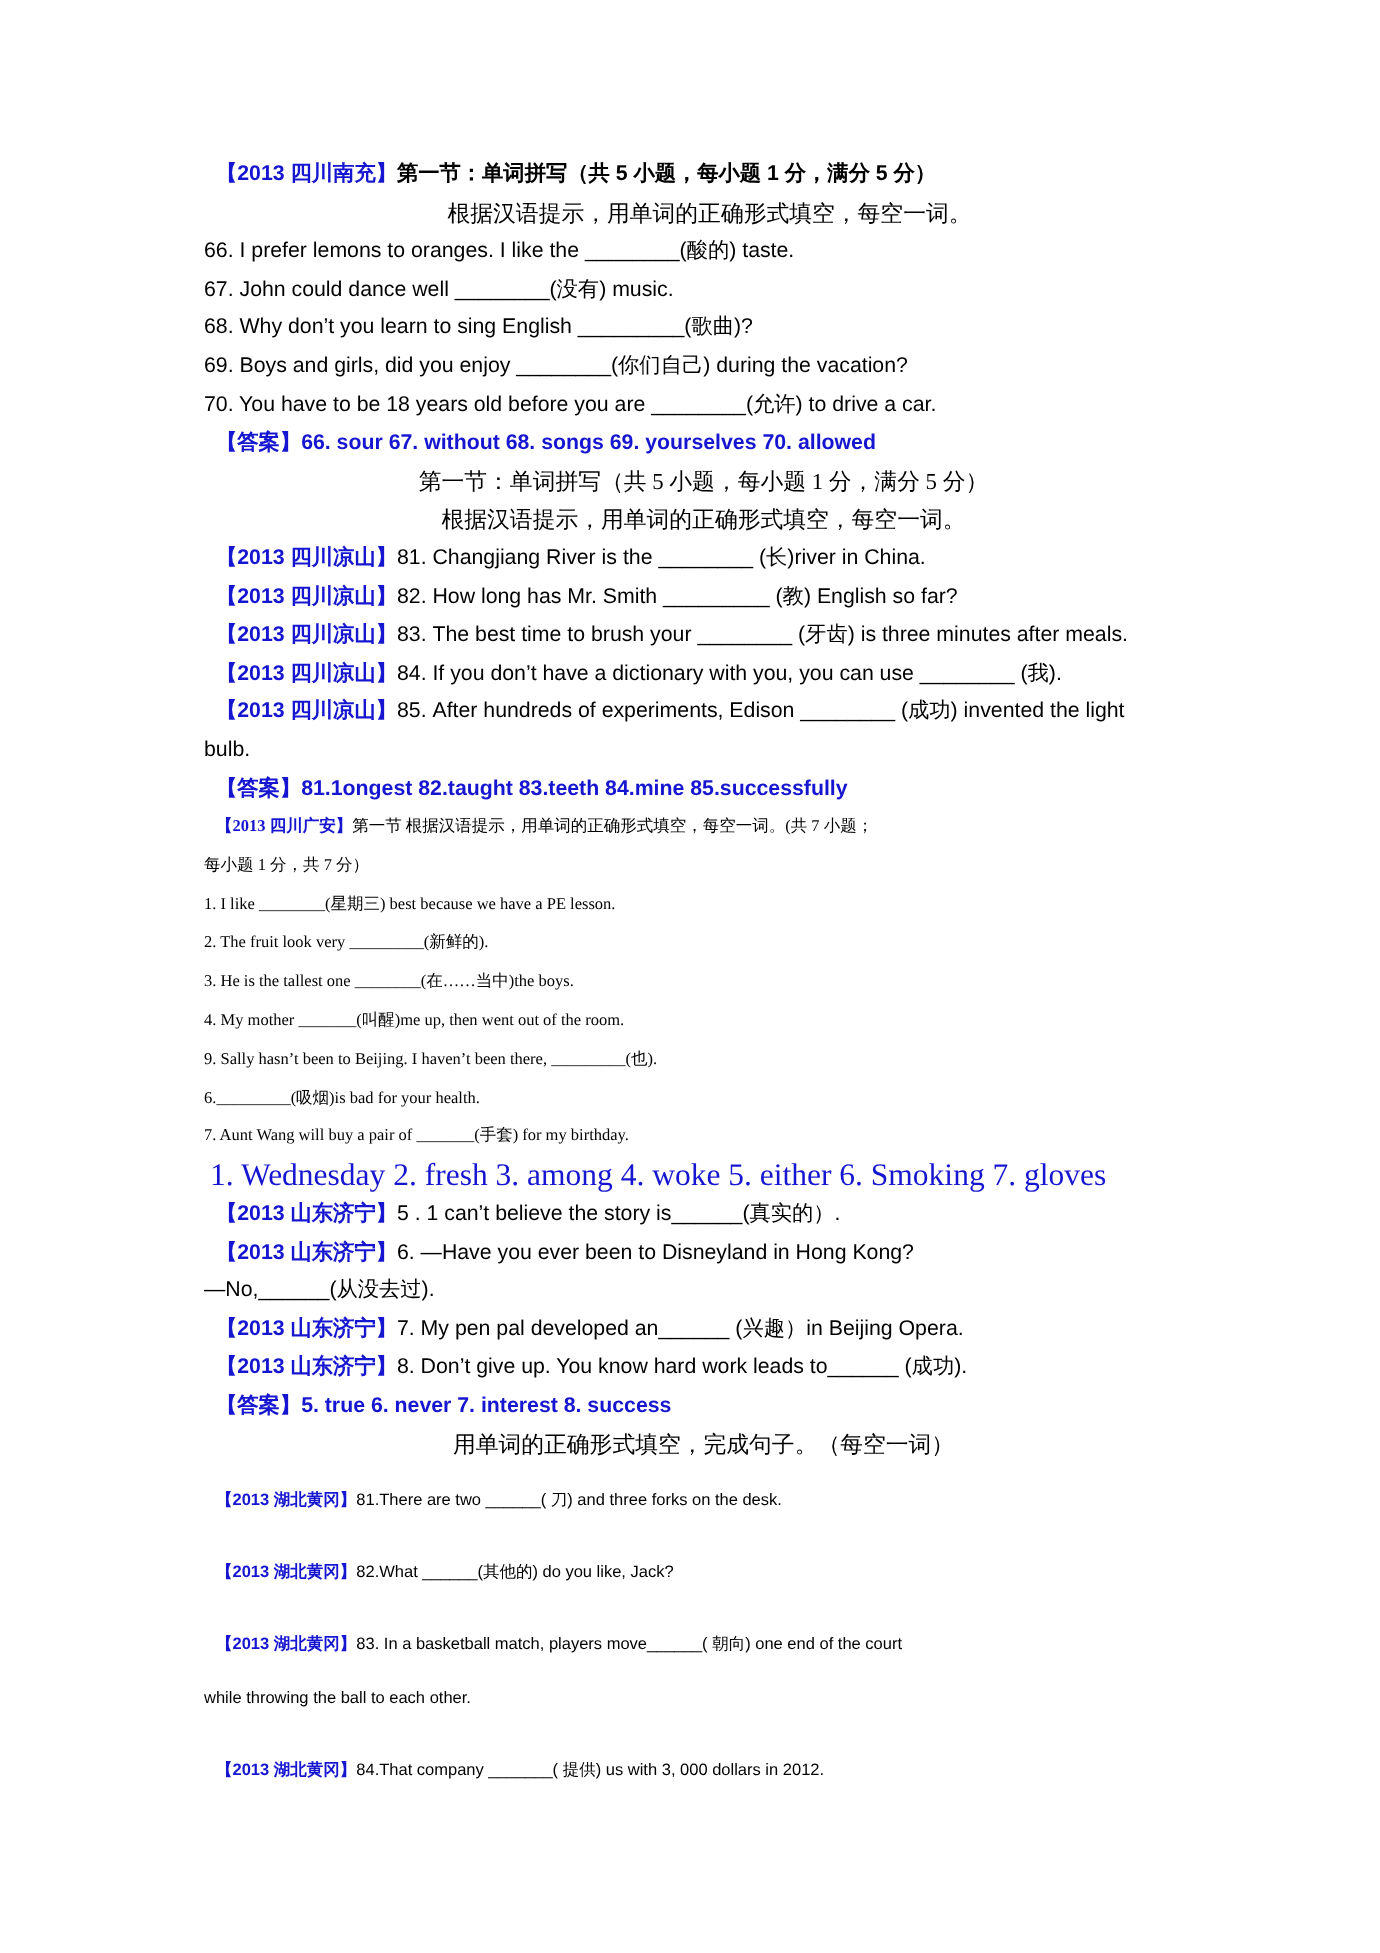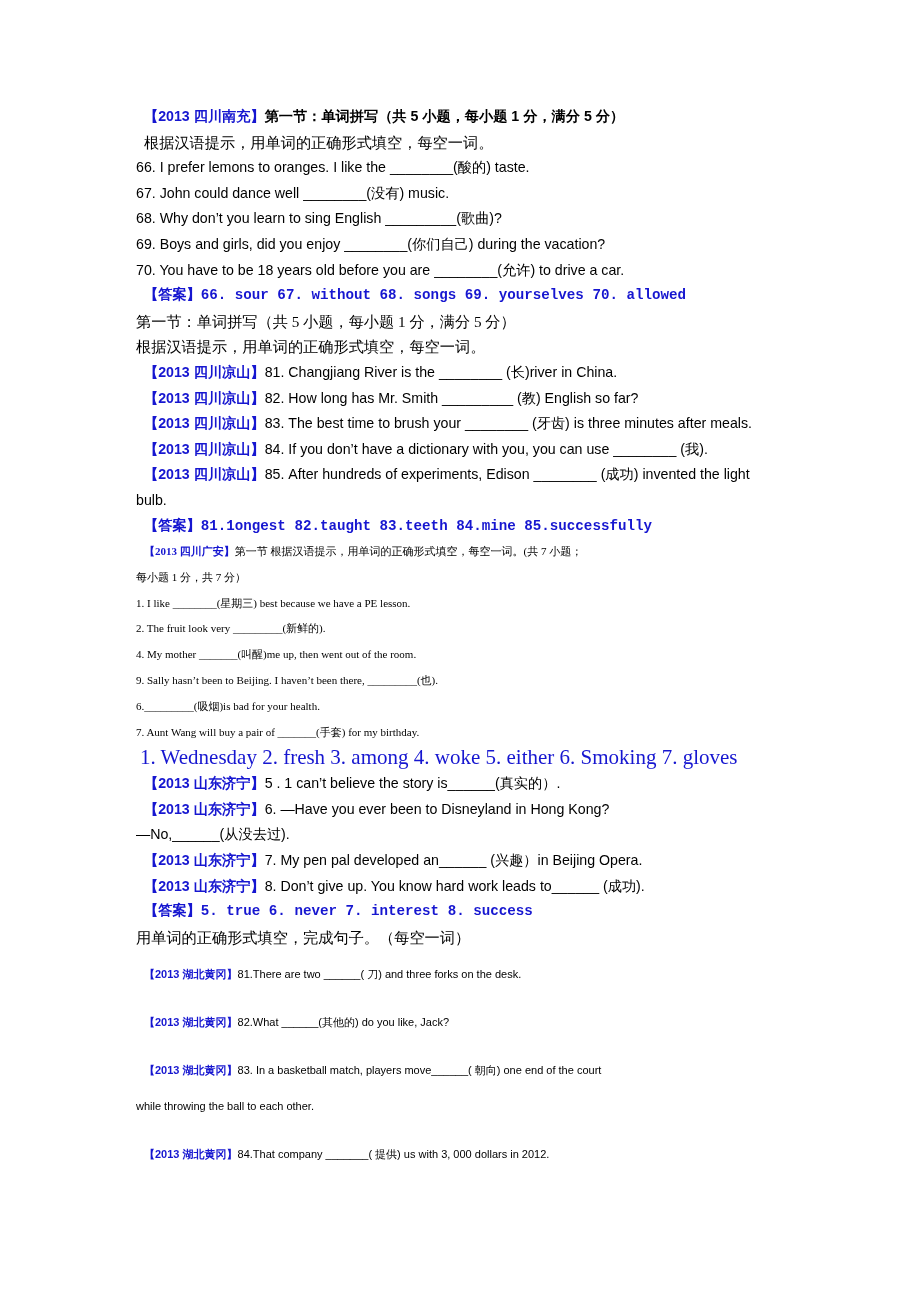--- a/index.html
+++ b/index.html
@@ -42,20 +42,21 @@
     font-family: "Liberation Serif", "DejaVu Serif", serif;
     font-size: 11px;
     line-height: 25.8px;
   }
 
   
   .cn-serif {
     font-family: "Liberation Serif", "DejaVu Serif", serif;
     font-size: 15.2px;
     line-height: 25.6px;
+    text-align: center;
   }
 
   .indent { padding-left: 8px; }
 
   
   .tag {
     color: #1616d0;
     font-weight: bold;
   }
   .tag-serif {
@@ -70,21 +71,20 @@
   }
 
   
   .ans {
     color: #1616d0;
     font-weight: bold;
     font-size: 14.2px;
     line-height: 25.6px;
     padding-left: 8px;
     margin: 0;
-    font-family: Liberation Mono, monospace;
   }
   .ans .ans-body { font-weight: bold; }
   .ans-label { font-weight: bold; }
 
   .ans-serif {
     color: #1616d0;
     font-family: "Liberation Serif", "DejaVu Serif", serif;
     font-size: 21px;
     line-height: 25.8px;
     font-weight: normal;
@@ -127,20 +127,21 @@
     <p class="line sans indent"><span class="tag">【2013 四川凉山】</span><span>85. After hundreds of experiments, Edison ________ (成功) invented the light</span></p>
     <p class="line sans">bulb.</p>
     <p class="ans"><span class="ans-label">【答案】</span><span class="ans-body">81.1ongest    82.taught    83.teeth 84.mine 85.successfully</span></p>
   </div>
 
   <div>
     <p class="line serif indent"><span class="tag-serif">【2013 四川广安】</span><span>第一节 根据汉语提示，用单词的正确形式填空，每空一词。(共 7 小题；</span></p>
     <p class="line serif">每小题 1 分，共 7 分）</p>
     <p class="line serif">1. I like ________(星期三) best because we have a PE lesson.</p>
     <p class="line serif">2. The fruit look very _________(新鲜的).</p>
+    <p class="line serif">3. He is the tallest one ________(在……当中)the boys.</p>
     <p class="line serif">4. My mother _______(叫醒)me up, then went out of the room.</p>
     <p class="line serif">9. Sally hasn’t been to Beijing. I haven’t been there, _________(也).</p>
     <p class="line serif">6._________(吸烟)is bad for your health.</p>
     <p class="line serif">7. Aunt Wang will buy a pair of _______(手套) for my birthday.</p>
     <p class="ans-serif">1. Wednesday   2. fresh   3. among   4. woke 5. either   6. Smoking 7. gloves</p>
   </div>
 
   <div>
     <p class="line sans indent"><span class="tag">【2013 山东济宁】</span><span>5 . 1 can’t believe the story is______(真实的）.</span></p>
     <p class="line sans indent"><span class="tag">【2013 山东济宁】</span><span>6. —Have you ever been to Disneyland in Hong Kong?</span></p>

